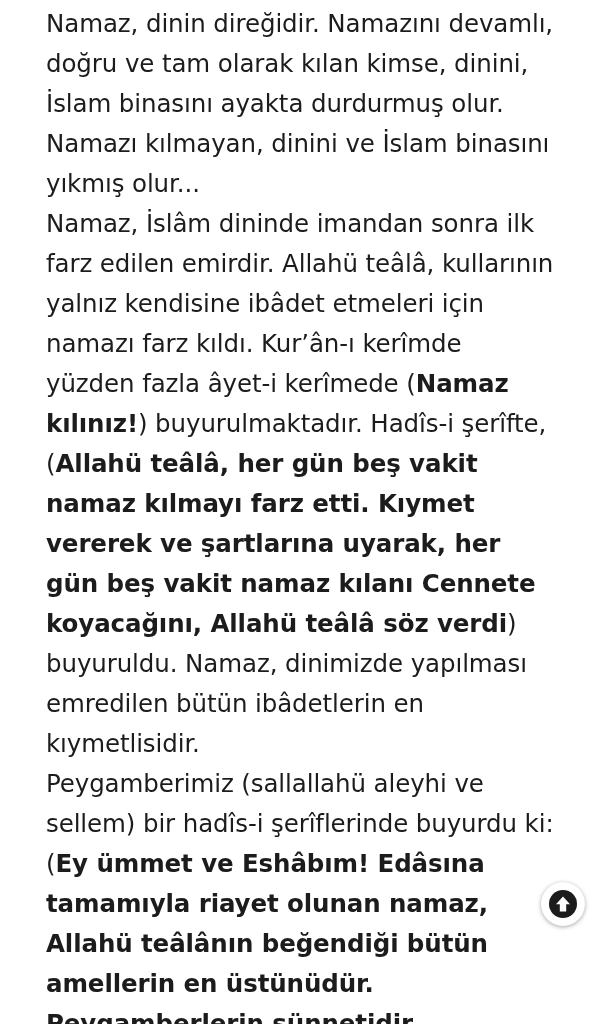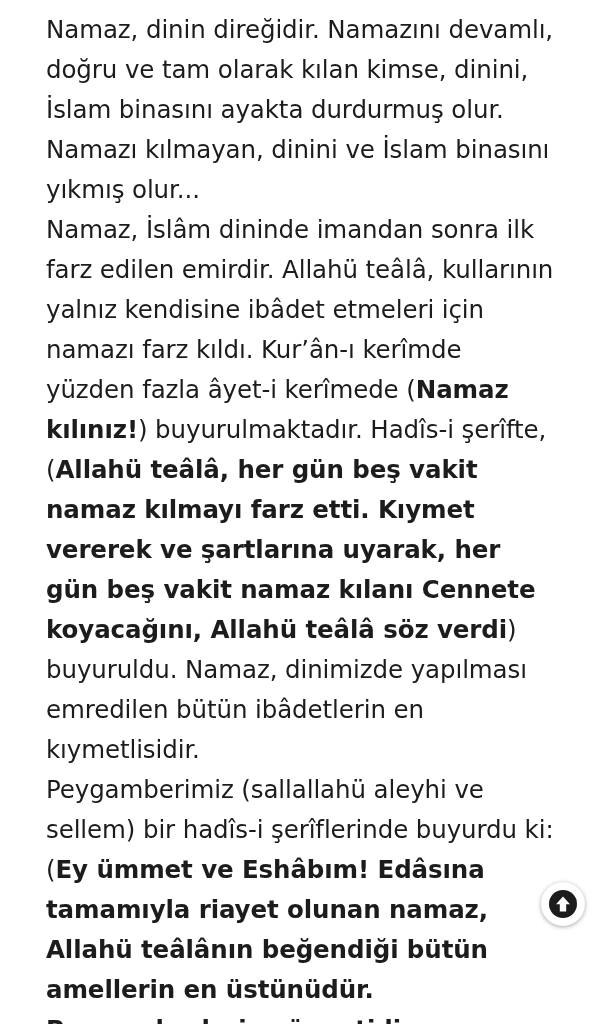--- a/index.html
+++ b/index.html
@@ -13,21 +13,21 @@
     font-family: "DejaVu Sans", sans-serif;
     color: #1b1b1b;
     overflow: hidden;
     position: relative;
   }
   .page {
     position: relative;
     width: 603px;
     height: 1024px;
     box-sizing: border-box;
-    padding: 10px 46px 0 46px;
+    padding: 4px 46px 0 46px;
   }
   .article {
     font-size: 24.5px;
     line-height: 40px;
     letter-spacing: -0.1px;
     text-align: left;
     color: #1c1c1c;
   }
   .article p {
     margin: 0;

